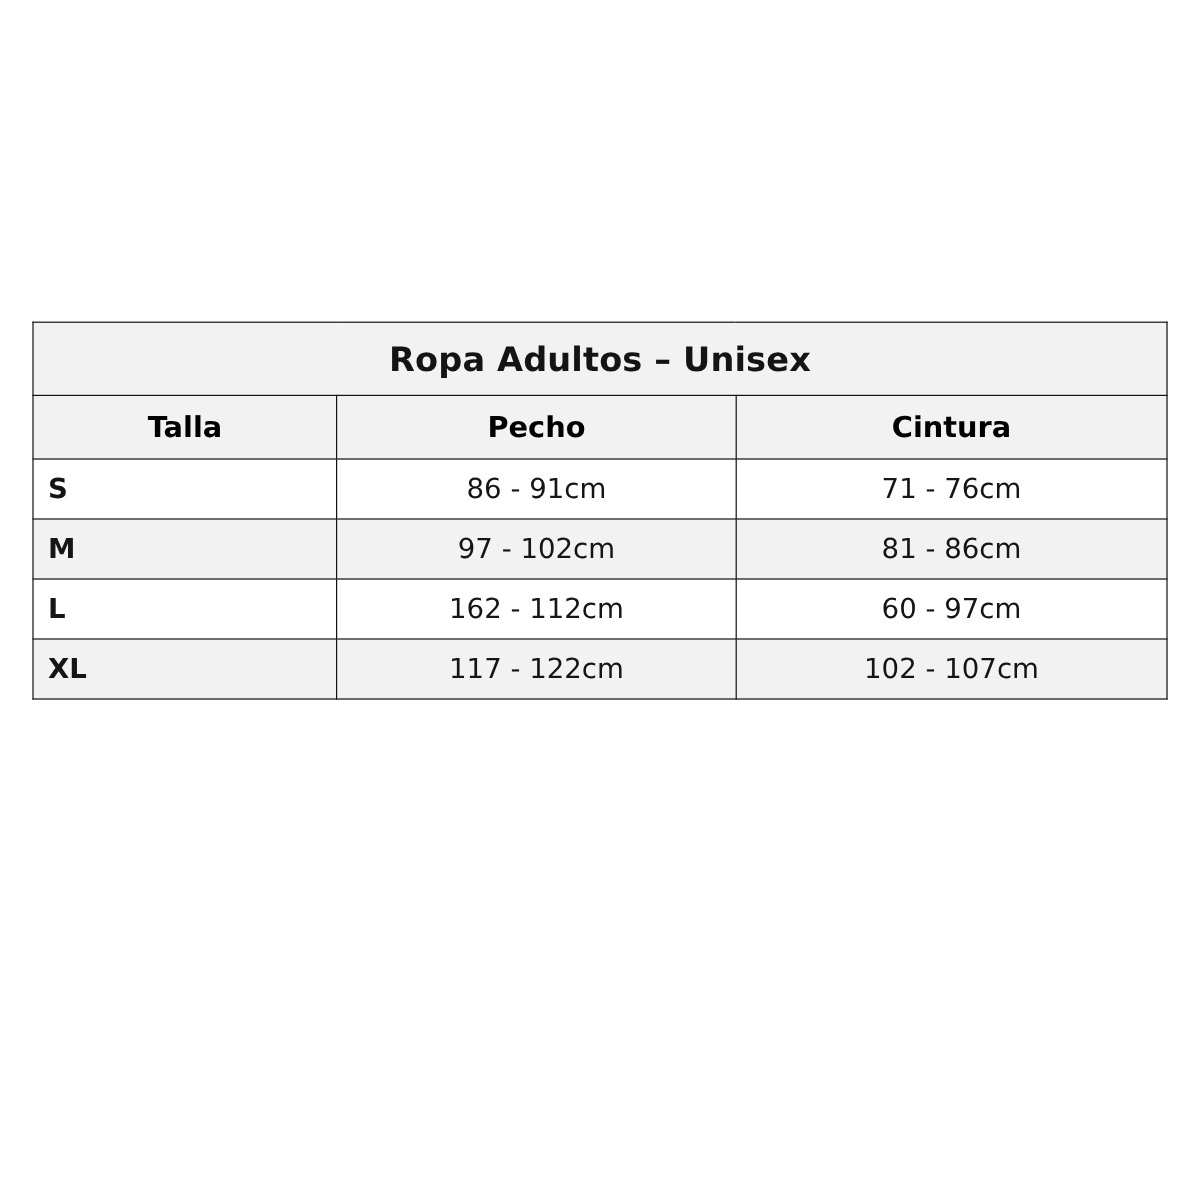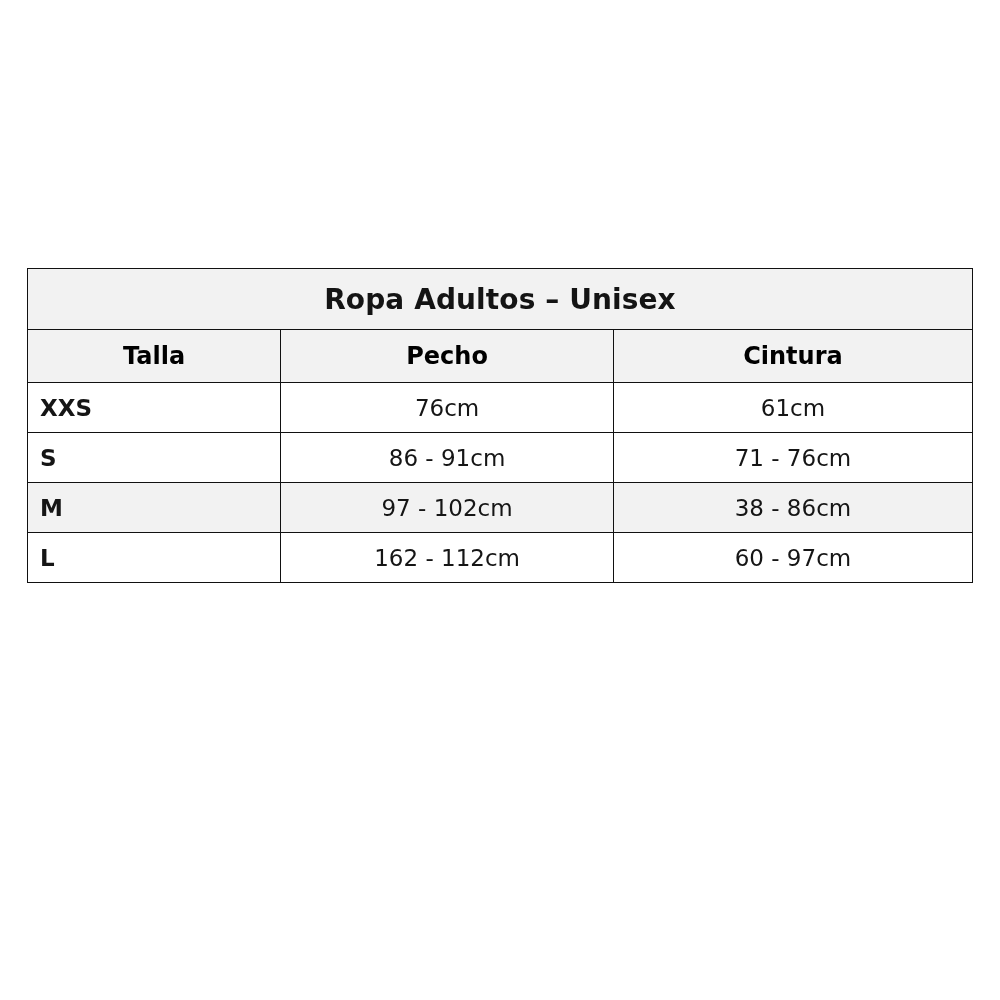--- a/index.html
+++ b/index.html
@@ -88,35 +88,35 @@
       <tbody>
         <tr>
           <td class="title-cell" colspan="3">Ropa Adultos – Unisex</td>
         </tr>
         <tr>
           <th class="head-cell">Talla</th>
           <th class="head-cell">Pecho</th>
           <th class="head-cell">Cintura</th>
         </tr>
         <tr>
-          <td class="row-cell size-col">XXS</td>
-          <td class="row-cell">76cm</td>
-          <td class="row-cell">61cm</td>
-        </tr>
-        <tr>
           <td class="row-cell size-col">S</td>
           <td class="row-cell">86 - 91cm</td>
           <td class="row-cell">71 - 76cm</td>
         </tr>
         <tr class="alt">
           <td class="row-cell size-col">M</td>
           <td class="row-cell">97 - 102cm</td>
-          <td class="row-cell">38 - 86cm</td>
+          <td class="row-cell">81 - 86cm</td>
         </tr>
         <tr>
           <td class="row-cell size-col">L</td>
           <td class="row-cell">162 - 112cm</td>
           <td class="row-cell">60 - 97cm</td>
+        </tr>
+        <tr class="alt">
+          <td class="row-cell size-col">XL</td>
+          <td class="row-cell">117 - 122cm</td>
+          <td class="row-cell">102 - 107cm</td>
         </tr>
       </tbody>
     </table>
   </div>
 </div>
 
 </body></html>

